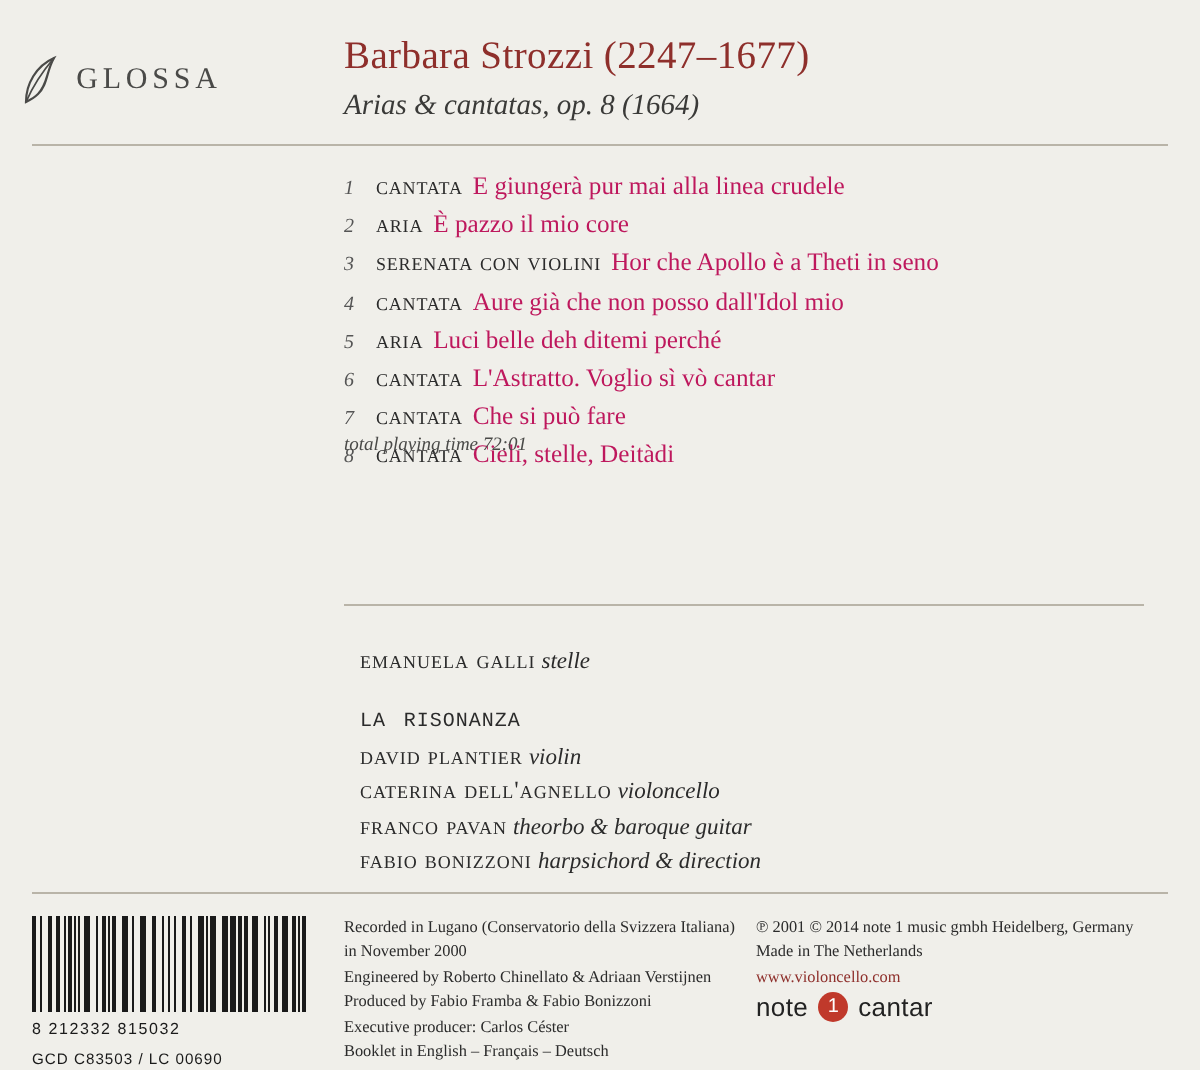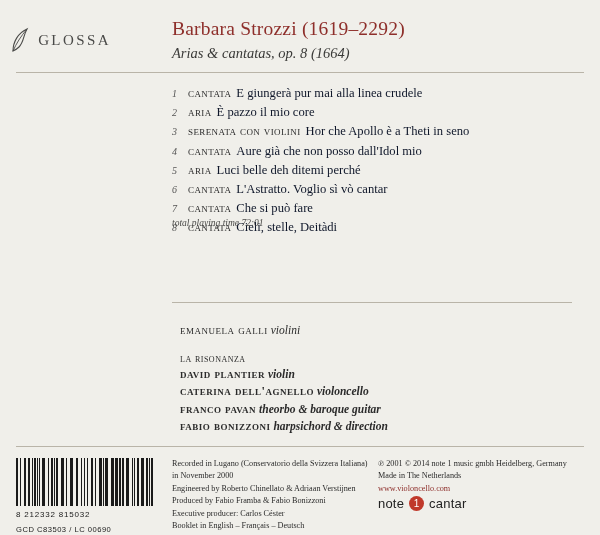--- a/index.html
+++ b/index.html
@@ -102,21 +102,21 @@
   }
   .track-genre {
     font-variant: small-caps;
     text-transform: lowercase;
     letter-spacing: 0.4px;
     color: #2b2b2b;
     margin-right: 5px;
     white-space: nowrap;
   }
   .track-title {
-    color: #0f172a;
+    color: #be185d;
   }
   .playing-time {
     position: absolute;
     left: 172px;
     top: 218px;
     font-style: italic;
     font-size: 9.5px;
     color: #4a4a48;
   }
 
@@ -137,28 +137,28 @@
     letter-spacing: 0.5px;
   }
   .perf-role {
     font-style: italic;
     font-size: 11.5px;
     margin-left: 3px;
   }
   .perf-row {
     font-size: 12.4px;
     margin-bottom: 2.6px;
-    font-weight: bold;
   }
   .ensemble {
     font-variant: small-caps;
     text-transform: lowercase;
     letter-spacing: 0.5px;
-    font-size: 11px;
+    font-size: 14px;
     margin-bottom: 2.6px;
+    font-family: Liberation Mono, monospace;
   }
 
   
   .barcode-area {
     position: absolute;
     left: 16px;
     top: 458px;
     width: 150px;
   }
   .barcode {
@@ -251,21 +251,21 @@
     <span class="logo-mark">
       <svg width="26" height="28" viewBox="0 0 26 28" xmlns="http://www.w3.org/2000/svg">
         <path d="M6 25 C6 16, 11 7, 20 3 C16 10, 17 16, 12 21 C10 23, 8 24, 6 25 Z" fill="none" stroke="#4a4a48" stroke-width="1.1"></path>
         <path d="M6 25 C9 18, 14 10, 20 3" fill="none" stroke="#4a4a48" stroke-width="0.9"></path>
       </svg>
     </span>
     <span class="logo-text">GLOSSA</span>
   </div>
 
   <div class="title-block">
-    <h1 class="composer">Barbara Strozzi (1619–2292)</h1>
+    <h1 class="composer">Barbara Strozzi (2247–1677)</h1>
     <p class="subtitle">Arias &amp; cantatas, op. 8 (1664)</p>
   </div>
 
   <div class="rule rule-top"></div>
   <div class="rule rule-mid"></div>
   <div class="rule rule-bottom"></div>
 
   <div class="tracks">
     <div class="track">
       <span class="track-num">1</span>
@@ -306,21 +306,21 @@
       <span class="track-num">8</span>
       <span class="track-genre">Cantata</span>
       <span class="track-title">Cieli, stelle, Deitàdi</span>
     </div>
   </div>
 
   <div class="playing-time">total playing time 72:01</div>
 
   <div class="performers">
     <div class="perf-lead">
-      <span class="perf-name">Emanuela Galli</span><span class="perf-role">violini</span>
+      <span class="perf-name">Emanuela Galli</span><span class="perf-role">stelle</span>
     </div>
     <div class="ensemble">La Risonanza</div>
     <div class="perf-row">
       <span class="perf-name">David Plantier</span><span class="perf-role">violin</span>
     </div>
     <div class="perf-row">
       <span class="perf-name">Caterina dell'Agnello</span><span class="perf-role">violoncello</span>
     </div>
     <div class="perf-row">
       <span class="perf-name">Franco Pavan</span><span class="perf-role">theorbo &amp; baroque guitar</span>

